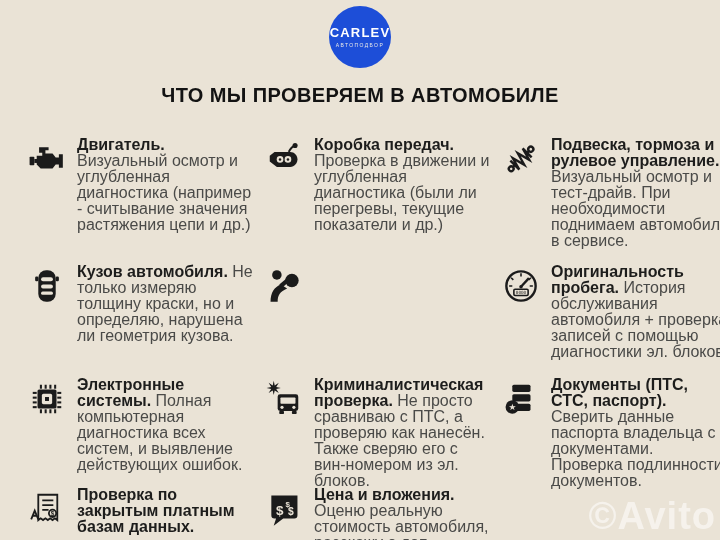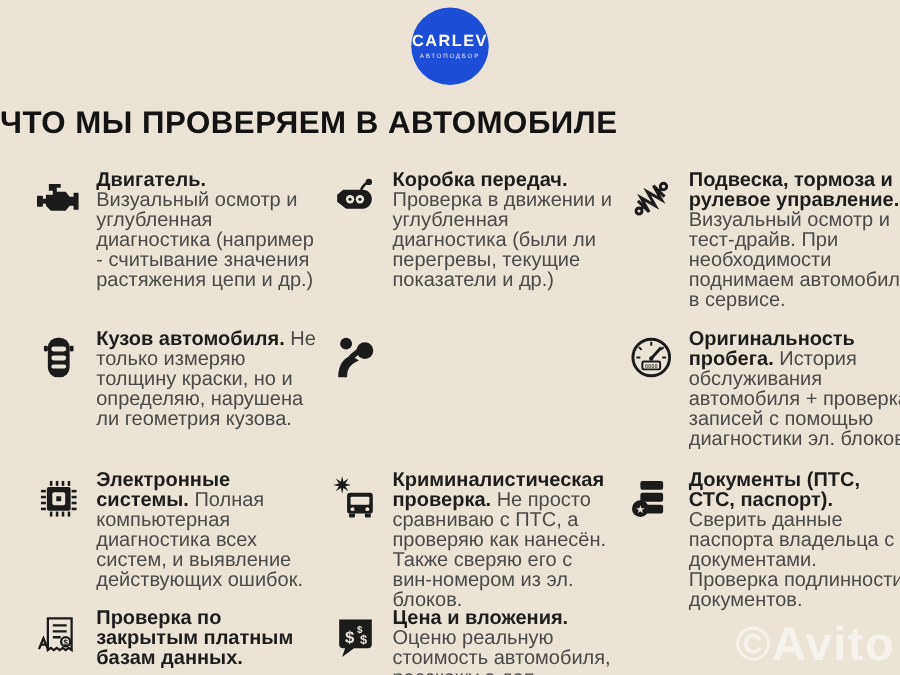--- a/index.html
+++ b/index.html
@@ -13,22 +13,22 @@
   .logo {
     position:absolute; left:329px; top:6px;
     width:62px; height:62px; border-radius:50%;
     background:#1d4ed8; color:#fff;
     display:flex; flex-direction:column; align-items:center; justify-content:center;
   }
   .logo-brand { font-size:13px; font-weight:bold; letter-spacing:1.2px; line-height:13px; }
   .logo-sub   { font-size:5px; letter-spacing:1.4px; margin-top:3px; color:#e8e8e8; }
   .title {
     position:absolute; top:84px; left:0; width:720px;
-    text-align:left;
-    font-size:25px; font-weight:bold; color:#131313;
+    text-align:center;
+    font-size:20px; font-weight:bold; color:#131313;
     letter-spacing:0.4px;
   }
   .grid {
     position:absolute; top:137px; left:28px;
     display:grid;
     grid-template-columns:237px 237px 237px;
     grid-template-rows:127px 113px 110px auto;
   }
   .item { display:flex; }
   .item-icon {

